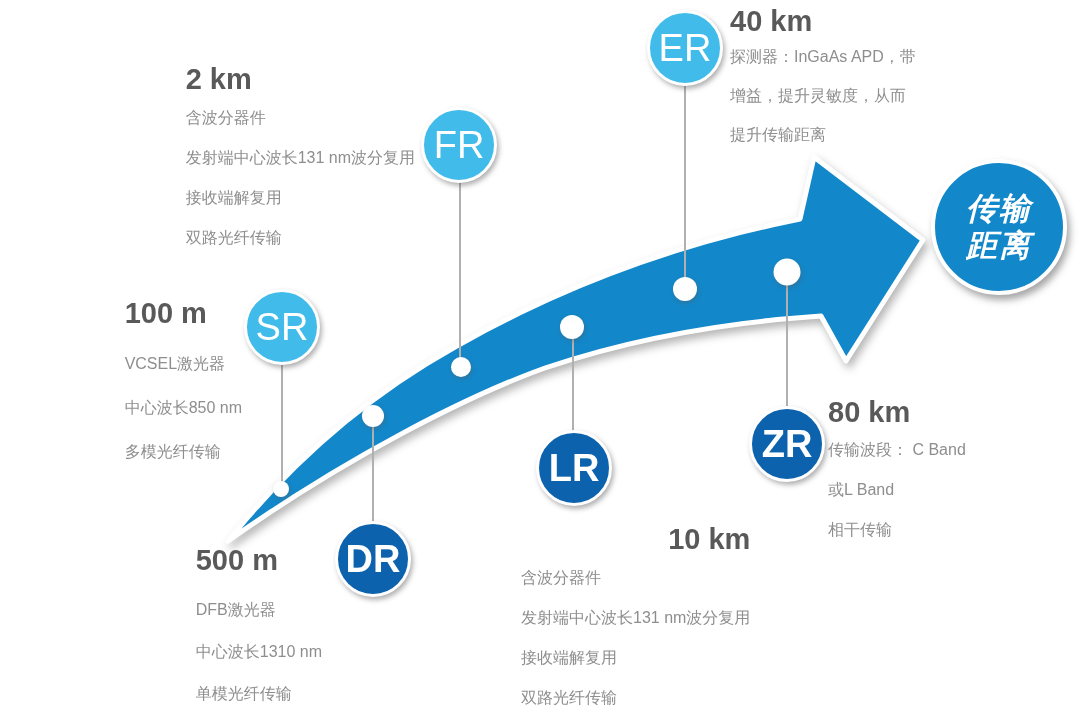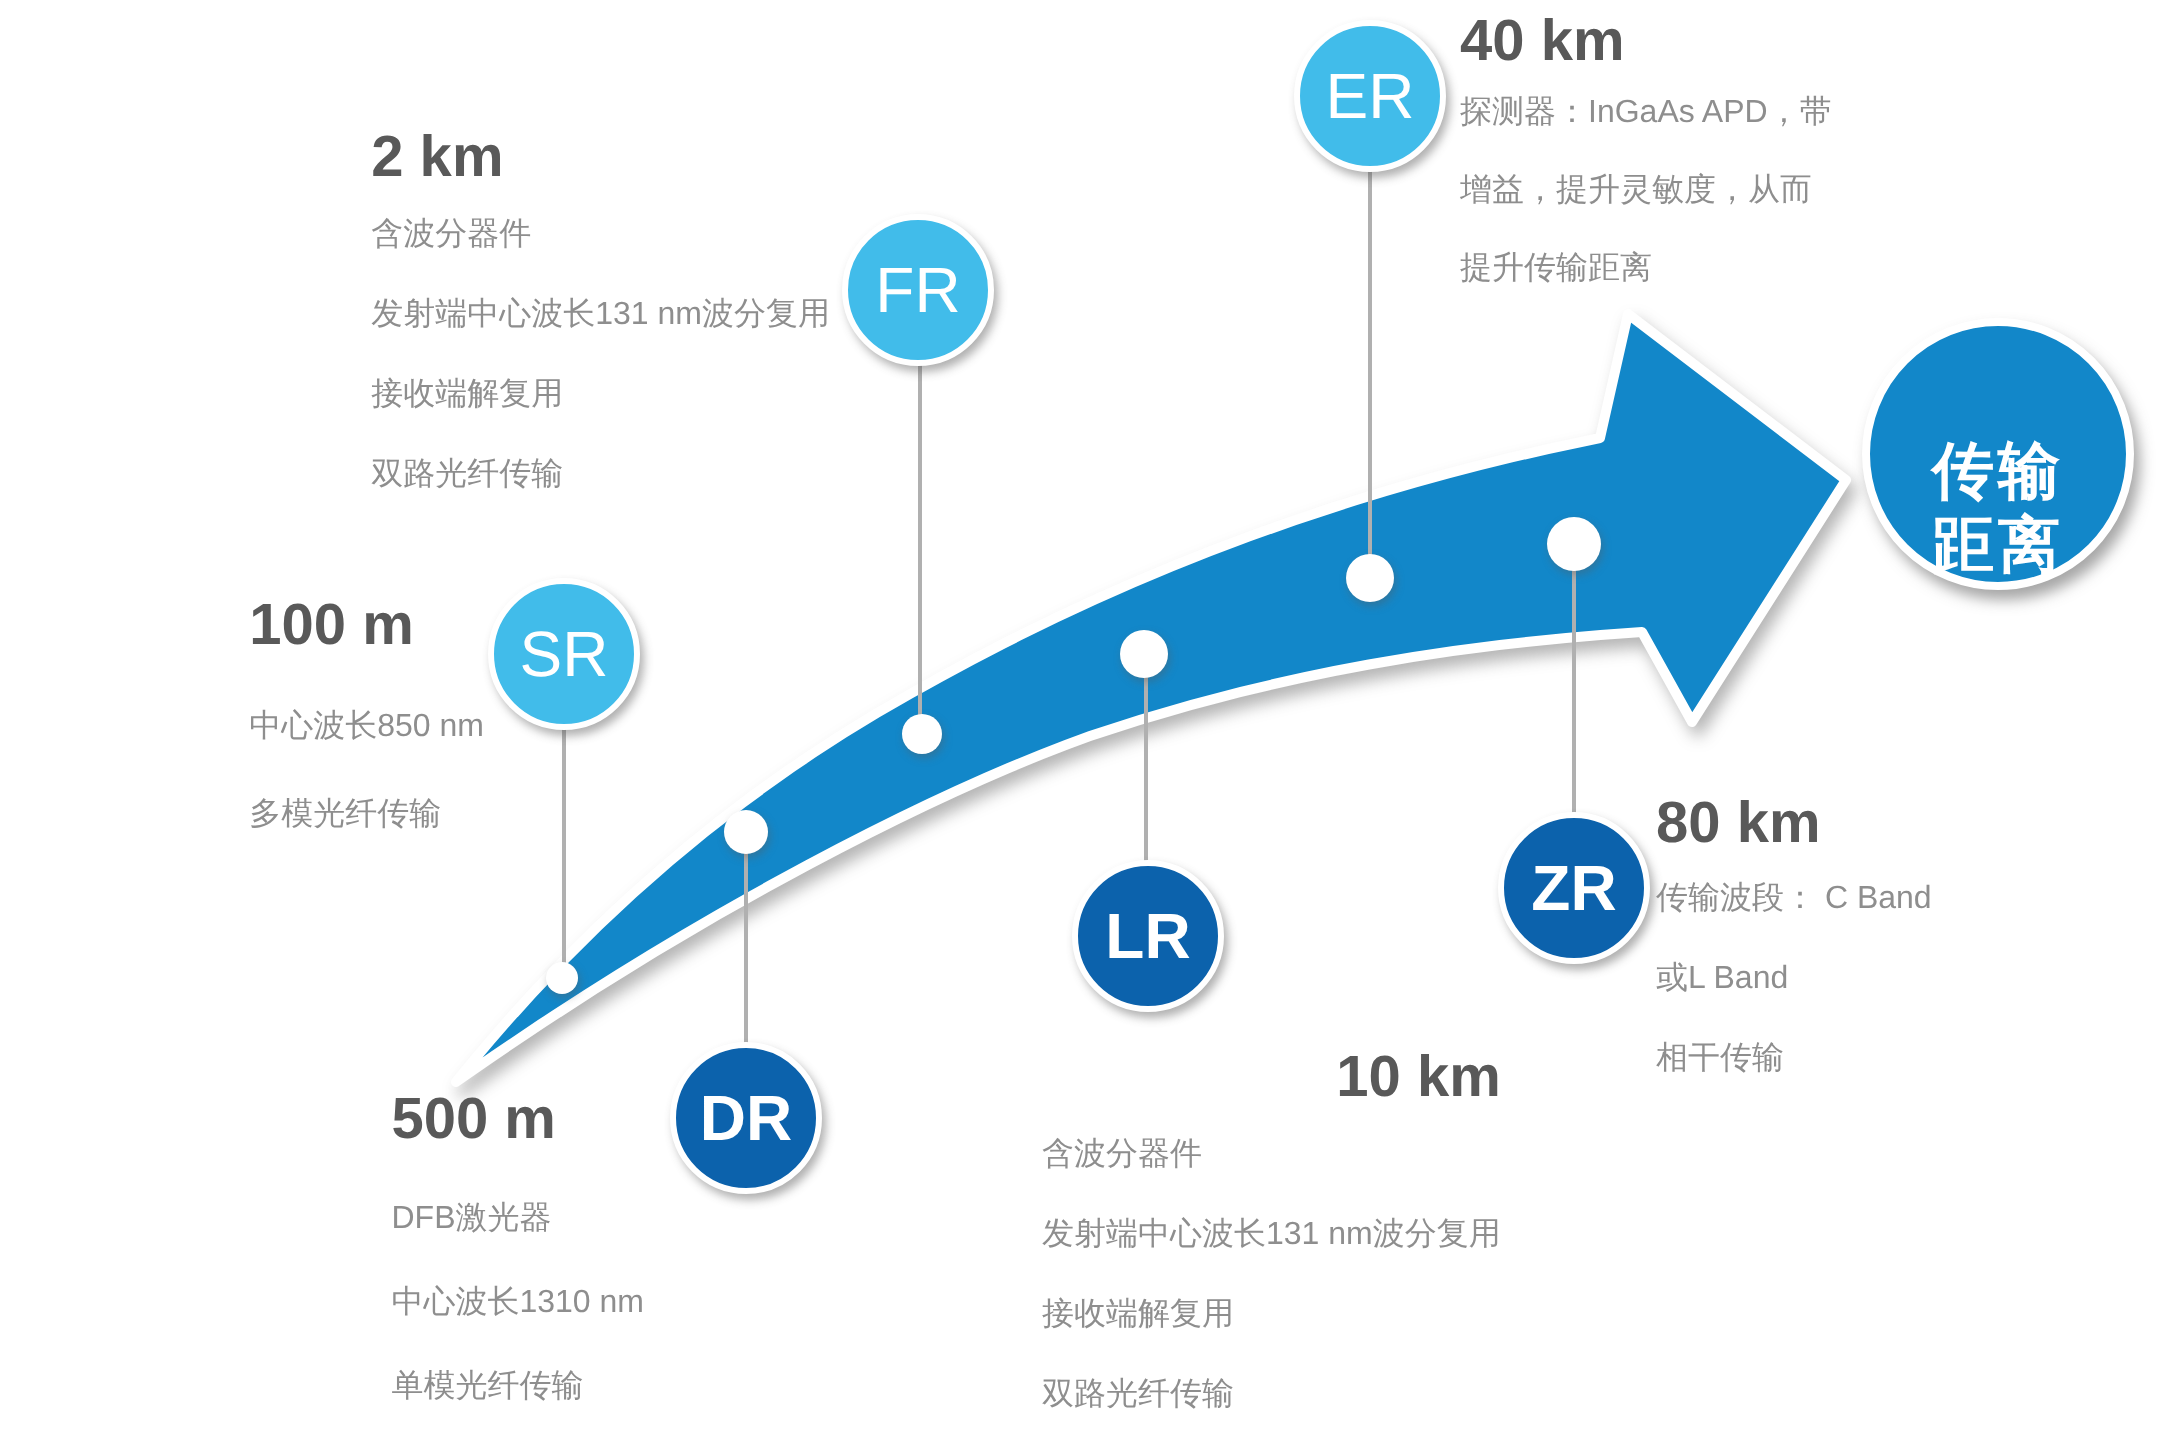--- a/index.html
+++ b/index.html
@@ -9,37 +9,37 @@
   }
   #arrow-svg{position:absolute;left:0;top:0;width:1080px;height:715px;}
   .swoosh{filter:drop-shadow(3px 5px 4px rgba(90,90,90,0.45));}
   .dot{filter:drop-shadow(1px 2px 2px rgba(90,90,90,0.4));}
 
   
   .node{
     position:absolute;width:70px;height:70px;border-radius:50%;
     border:3px solid #ffffff;box-shadow:2px 3px 5px rgba(80,80,80,0.45);
     display:flex;align-items:center;justify-content:center;
-    color:#ffffff;font-size:32px;line-height:1;
+    color:#ffffff;font-size:38px;line-height:1;
   }
   .node.light{background:#41BCEA;font-weight:400;}
   .node.dark{background:#0C62AC;font-weight:700;}
   #node-sr{left:244px;top:289px;}
   #node-dr{left:335px;top:521px;align-items:center;}
   #node-fr{left:421px;top:107px;}
   #node-lr{left:536px;top:430px;}
   #node-er{left:647px;top:10px;}
   #node-zr{left:749px;top:406px;}
 
   
   #goal-circle{
     position:absolute;left:931px;top:159px;width:128px;height:128px;border-radius:50%;
     background:#1287C9;border:4px solid #ffffff;box-shadow:3px 5px 7px rgba(80,80,80,0.5);
-    display:flex;flex-direction:column;align-items:center;justify-content:flex-end;
-    color:#ffffff;font-size:31px;font-weight:700;line-height:37px;letter-spacing:2px;
+    display:flex;flex-direction:column;align-items:center;justify-content:center;
+    color:#ffffff;font-size:31px;font-weight:700;line-height:37px;letter-spacing:2px;font-style:italic;
   }
 
   
   .block{position:absolute;white-space:nowrap;}
   .block .heading{font-size:29px;font-weight:700;color:#595959;line-height:34px;}
   .block .line{font-size:16px;color:#8E8E8E;line-height:40px;}
   .align-right{}
   .align-left{text-align:left;}
 
   #text-fr{top:62px;right:665px;}   #text-fr .heading{margin-bottom:2px;}
@@ -103,20 +103,21 @@
       <span>ZR</span>
     </div>
 
   <div id="goal-circle">
     <span>传输</span>
     <span>距离</span>
   </div>
 
   <div class="block align-right" id="text-sr">
     <div class="heading">100 m</div>
+    <div class="line">VCSEL激光器</div>
     <div class="line">中心波长850 nm</div>
     <div class="line">多模光纤传输</div>
   </div>
 
   <div class="block align-right" id="text-dr">
     <div class="heading">500 m</div>
     <div class="line">DFB激光器</div>
     <div class="line">中心波长1310 nm</div>
     <div class="line">单模光纤传输</div>
   </div>

